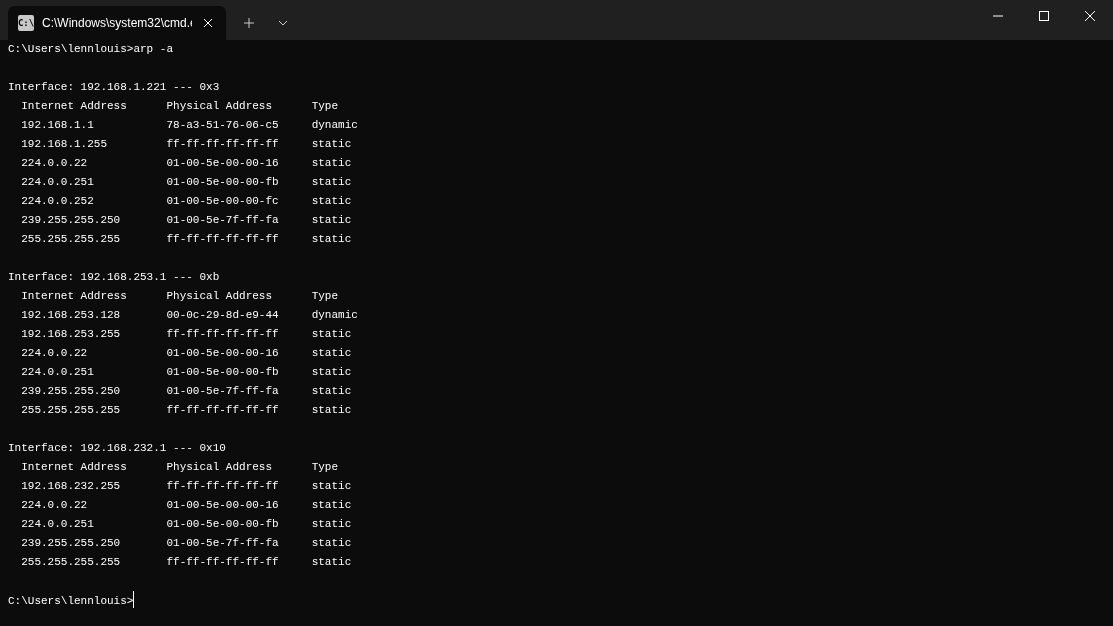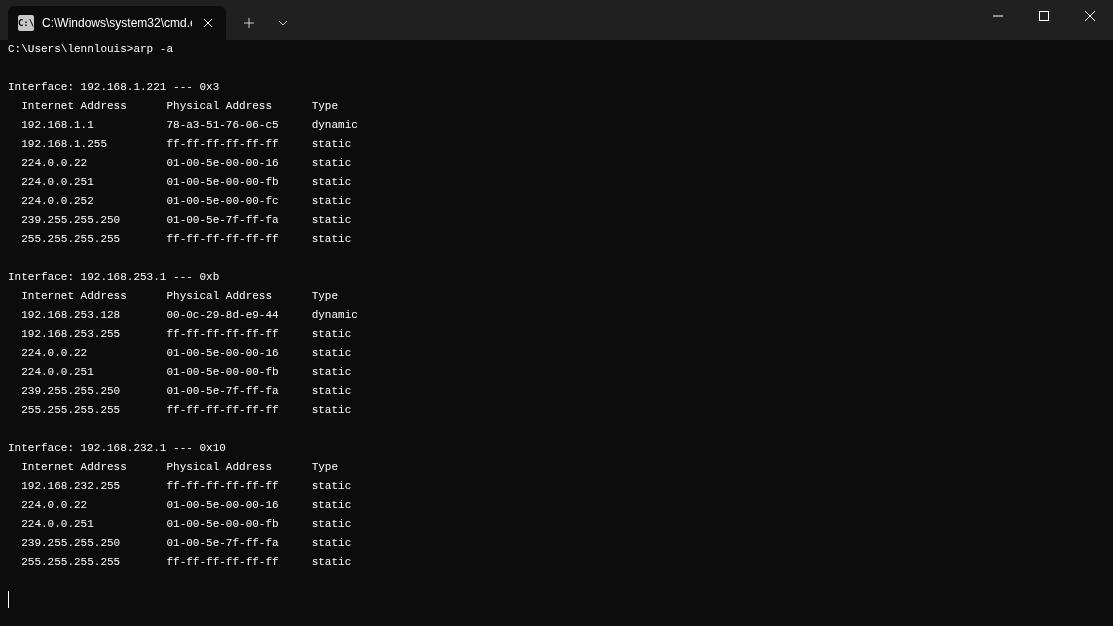--- a/index.html
+++ b/index.html
@@ -184,13 +184,13 @@
   255.255.255.255       ff-ff-ff-ff-ff-ff     static
 
 Interface: 192.168.232.1 --- 0x10
   Internet Address      Physical Address      Type
   192.168.232.255       ff-ff-ff-ff-ff-ff     static
   224.0.0.22            01-00-5e-00-00-16     static
   224.0.0.251           01-00-5e-00-00-fb     static
   239.255.255.250       01-00-5e-7f-ff-fa     static
   255.255.255.255       ff-ff-ff-ff-ff-ff     static
 
-<span class="cursor"></span></div>
+<span>C:\Users\lennlouis&gt;</span><span class="cursor"></span></div>
 
 </body></html>

